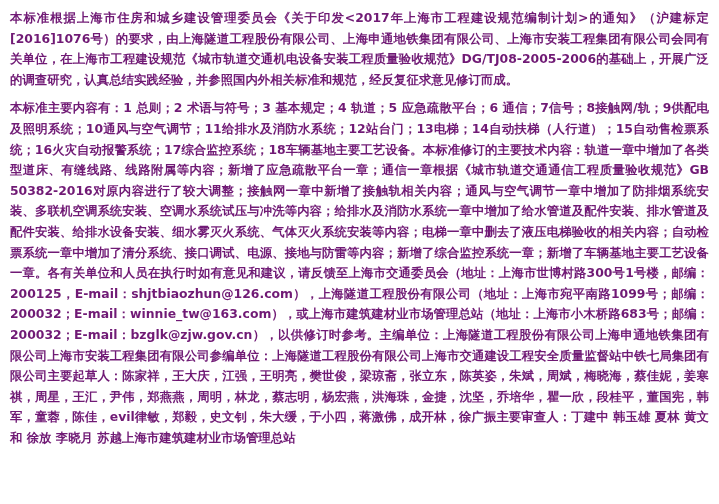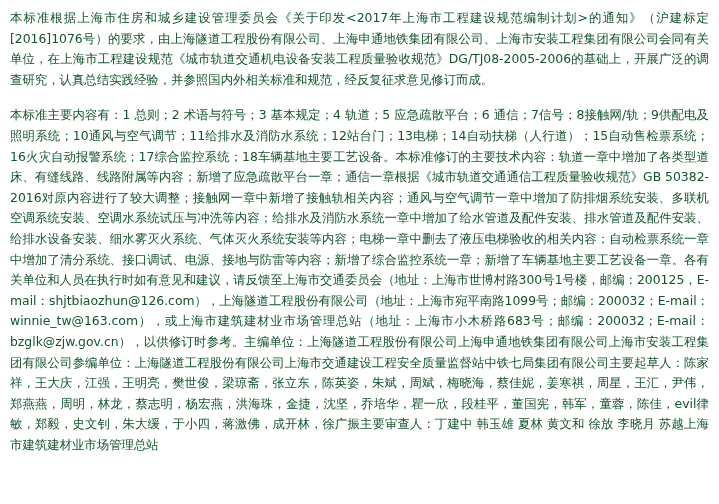--- a/index.html
+++ b/index.html
@@ -16,29 +16,29 @@
   #doc {
     box-sizing: border-box;
     width: 719px;
     height: 504px;
     padding: 8px 10px 0 10px;
     background: #ffffff;
   }
   .para {
     font-size: 12.4px;
     line-height: 20.6px;
-    color: #14532d;
+    color: #701a75;
     text-align: justify;
     text-justify: inter-ideograph;
     margin: 0 0 0 0;
     letter-spacing: 0px;
-    font-weight: normal;
+    font-weight: bold;
   }
   .para + .para {
-    margin-top: 15px;
+    margin-top: 8px;
   }
 </style>
 </head>
 <body>
 
 <div id="doc">
   <p class="para">本标准根据上海市住房和城乡建设管理委员会《关于印发&lt;2017年上海市工程建设规范编制计划&gt;的通知》（沪建标定[2016]1076号）的要求，由上海隧道工程股份有限公司、上海申通地铁集团有限公司、上海市安装工程集团有限公司会同有关单位，在上海市工程建设规范《城市轨道交通机电设备安装工程质量验收规范》DG/TJ08-2005-2006的基础上，开展广泛的调查研究，认真总结实践经验，并参照国内外相关标准和规范，经反复征求意见修订而成。</p>
   <p class="para">本标准主要内容有：1 总则；2 术语与符号；3 基本规定；4 轨道；5 应急疏散平台；6 通信；7信号；8接触网/轨；9供配电及照明系统；10通风与空气调节；11给排水及消防水系统；12站台门；13电梯；14自动扶梯（人行道）；15自动售检票系统；16火灾自动报警系统；17综合监控系统；18车辆基地主要工艺设备。本标准修订的主要技术内容：轨道一章中增加了各类型道床、有缝线路、线路附属等内容；新增了应急疏散平台一章；通信一章根据《城市轨道交通通信工程质量验收规范》GB 50382-2016对原内容进行了较大调整；接触网一章中新增了接触轨相关内容；通风与空气调节一章中增加了防排烟系统安装、多联机空调系统安装、空调水系统试压与冲洗等内容；给排水及消防水系统一章中增加了给水管道及配件安装、排水管道及配件安装、给排水设备安装、细水雾灭火系统、气体灭火系统安装等内容；电梯一章中删去了液压电梯验收的相关内容；自动检票系统一章中增加了清分系统、接口调试、电源、接地与防雷等内容；新增了综合监控系统一章；新增了车辆基地主要工艺设备一章。各有关单位和人员在执行时如有意见和建议，请反馈至上海市交通委员会（地址：上海市世博村路300号1号楼，邮编：200125，E-mail：shjtbiaozhun@126.com），上海隧道工程股份有限公司（地址：上海市宛平南路1099号；邮编：200032；E-mail：winnie_tw@163.com），或上海市建筑建材业市场管理总站（地址：上海市小木桥路683号；邮编：200032；E-mail：bzglk@zjw.gov.cn），以供修订时参考。主编单位：上海隧道工程股份有限公司上海申通地铁集团有限公司上海市安装工程集团有限公司参编单位：上海隧道工程股份有限公司上海市交通建设工程安全质量监督站中铁七局集团有限公司主要起草人：陈家祥，王大庆，江强，王明亮，樊世俊，梁琼斋，张立东，陈英姿，朱斌，周斌，梅晓海，蔡佳妮，姜寒祺，周星，王汇，尹伟，郑燕燕，周明，林龙，蔡志明，杨宏燕，洪海珠，金捷，沈坚，乔培华，瞿一欣，段桂平，董国宪，韩军，童蓉，陈佳，evil律敏，郑毅，史文钊，朱大缓，于小四，蒋激佛，成开林，徐广振主要审查人：丁建中 韩玉雄 夏林 黄文和 徐放 李晓月 苏越上海市建筑建材业市场管理总站</p>
 </div>
 

